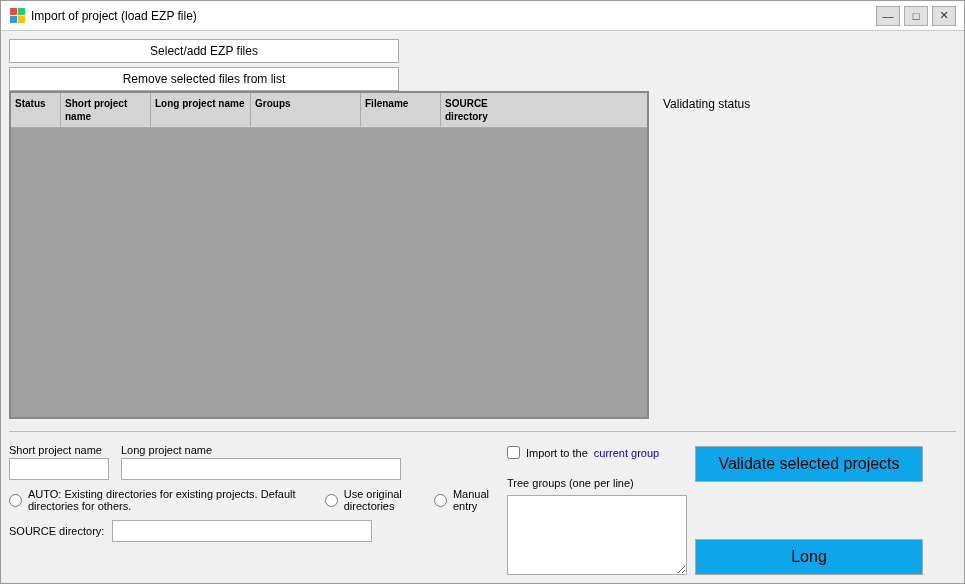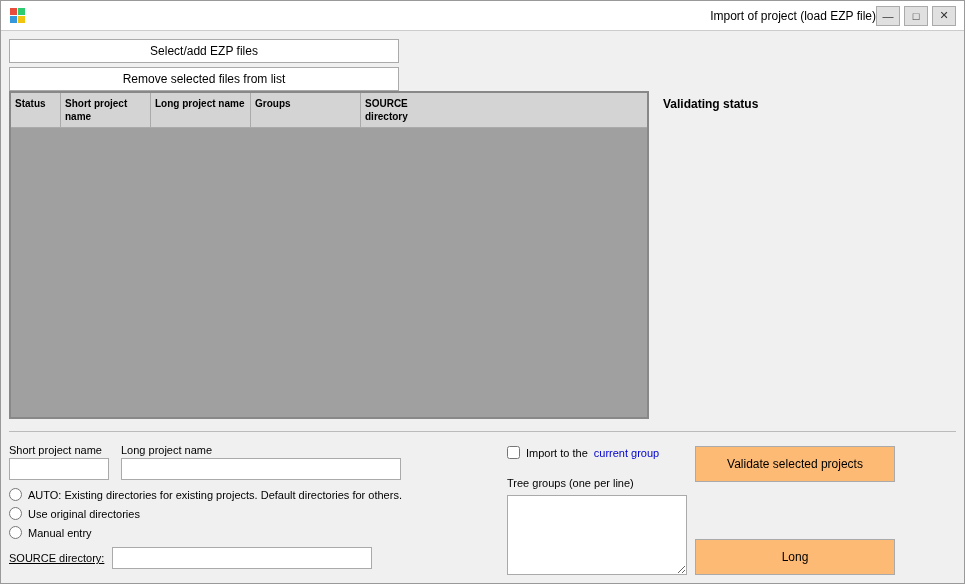--- a/index.html
+++ b/index.html
@@ -20,21 +20,20 @@
       flex-direction: column;
     }
     .titlebar {
       background: #fff;
       display: flex;
       align-items: center;
       padding: 4px 8px;
       height: 30px;
       border-bottom: 1px solid #ccc;
       flex-shrink: 0;
-      text-align: right;
     }
     .titlebar-icon {
       width: 16px;
       height: 16px;
       margin-right: 6px;
       display: flex;
       align-items: center;
       justify-content: center;
       flex-shrink: 0;
     }
@@ -133,21 +132,20 @@
     
     .validating-panel {
       flex: 1;
       padding: 6px;
       font-size: 12px;
     }
     .validating-title {
       font-size: 12px;
       color: #000;
       margin-bottom: 3px;
-      font-weight: bold;
     }
 
     
     .divider {
       height: 1px;
       background: #bbb;
       margin: 4px 0;
       flex-shrink: 0;
     }
 
@@ -185,41 +183,40 @@
       border: 1px solid #aaa;
       background: #fff;
       padding: 2px 4px;
       font-size: 11px;
     }
     .field-input.short { width: 100px; }
     .field-input.long { width: 280px; }
 
     .radio-group {
       display: flex;
-      flex-direction: column;
+      flex-direction: row;
       gap: 6px;
       margin-top: 2px;
     }
     .radio-item {
       display: flex;
       align-items: center;
       gap: 6px;
       font-size: 11px;
       cursor: pointer;
     }
     .radio-item input[type=radio] {
       cursor: pointer;
     }
 
     .source-row {
       display: flex;
       align-items: center;
       gap: 8px;
       margin-top: 2px;
-      text-decoration: underline;
     }
     .source-label {
       font-size: 11px;
       white-space: nowrap;
     }
     .source-input {
       height: 22px;
       border: 1px solid #aaa;
       background: #fff;
       padding: 2px 4px;
@@ -263,26 +260,26 @@
     .bottom-right {
       flex: 1;
       display: flex;
       flex-direction: column;
       gap: 6px;
       align-items: flex-start;
       justify-content: flex-start;
       padding-top: 2px;
     }
     .action-btn {
-      width: 200px;
+      width: 228px;
       height: 36px;
-      background: #fdba74;
-      border: 1px solid #aaa;
-      cursor: pointer;
-      font-size: 12px;
+      background: #0ea5e9;
+      border: 1px solid #aaa;
+      cursor: pointer;
+      font-size: 16px;
       text-align: center;
       display: flex;
       align-items: center;
       justify-content: center;
     }
     .close-action-btn {
       margin-top: auto;
     }
   </style>
 </head>
@@ -314,20 +311,21 @@
       <button class="top-btn">Remove selected files from list</button>
     </div>
 
     <div class="table-section">
       <div class="table-container">
         <div class="table-header">
           <div class="table-header-cell">Status</div>
           <div class="table-header-cell">Short project name</div>
           <div class="table-header-cell">Long project name</div>
           <div class="table-header-cell">Groups</div>
+          <div class="table-header-cell">Filename</div>
           <div class="table-header-cell">SOURCE directory</div>
         </div>
         <div class="table-body"></div>
       </div>
       <div class="validating-panel">
         <div class="validating-title">Validating status</div>
       </div>
     </div>
 
     <div class="divider"></div>

